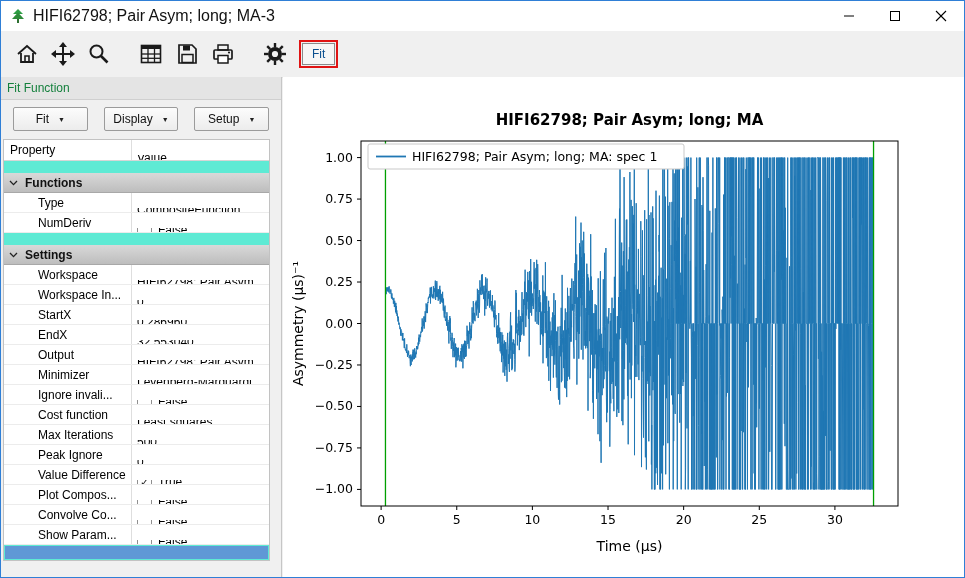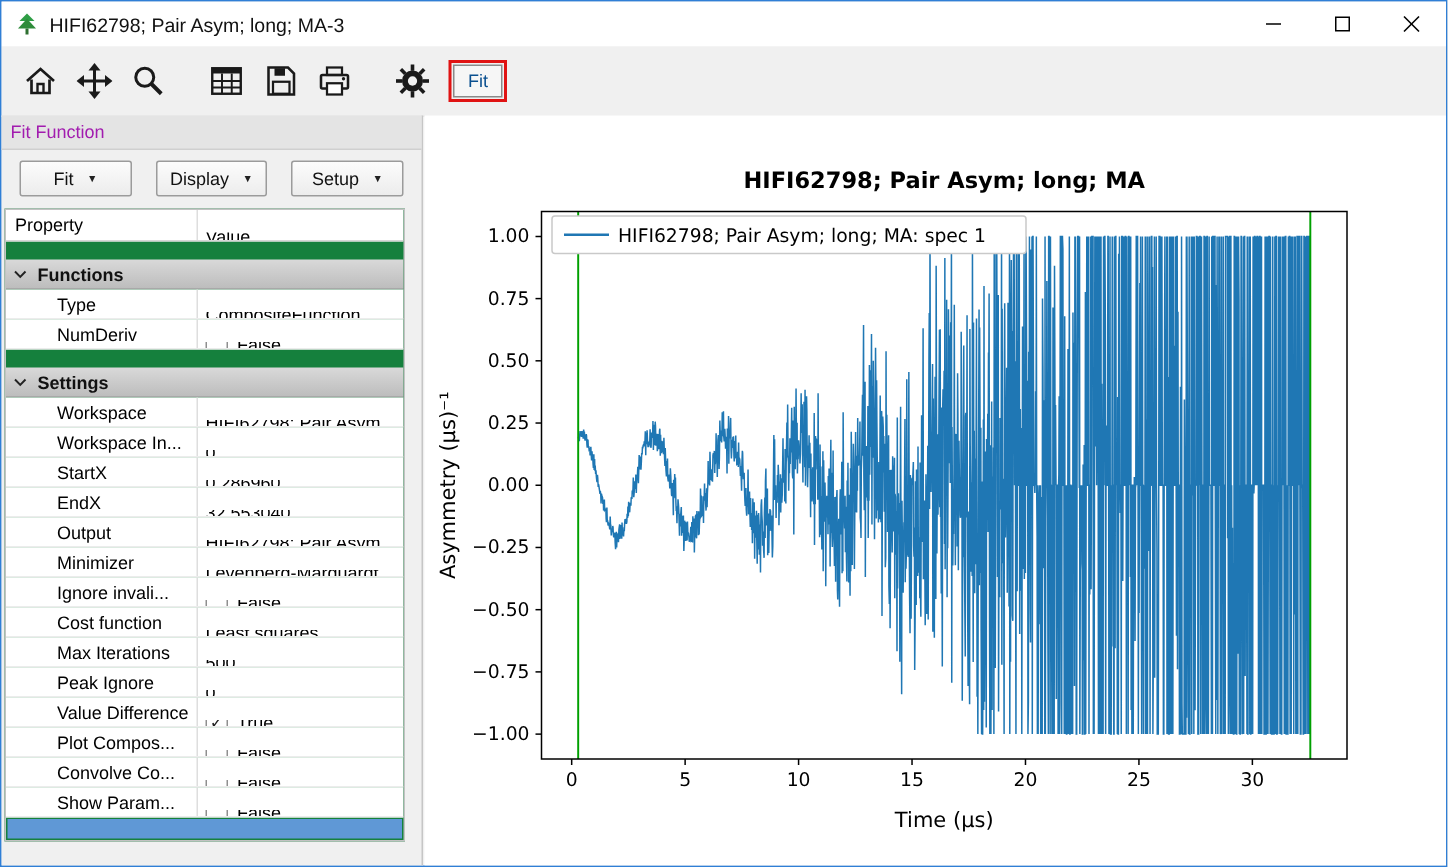--- a/index.html
+++ b/index.html
@@ -1,35 +1,35 @@
 <!DOCTYPE html>
 <html><head>
 <meta charset="utf-8">
 <style>
   html,body{margin:0;padding:0;background:#d8d8d8;font-family:"Liberation Sans",sans-serif;}
   .window{position:relative;width:965px;height:578px;box-sizing:border-box;border:1px solid #2f7fd6;background:#f0f0f0;overflow:hidden;}
   
   .titlebar{height:30px;background:#ffffff;display:flex;align-items:center;}
   .logo{margin:0 7px 0 9px;flex:0 0 auto;}
-  .title-text{font-size:13px;color:#111;white-space:nowrap;}
+  .title-text{font-size:16px;color:#111;white-space:nowrap;}
   .win-btns{margin-left:auto;display:flex;height:100%;}
   .win-btn{width:46px;height:100%;display:flex;align-items:center;justify-content:center;cursor:default;}
   
   .toolbar{height:46px;background:#f0f0f0;display:flex;align-items:center;padding-left:12px;border-bottom:1px solid #e2e2e2;}
   .tb-icon{width:28px;height:28px;display:flex;align-items:center;justify-content:center;margin-right:8px;}
   .tb-gap{width:16px;}
   .fit-highlight{border:2px solid #e01313;padding:1px;margin-left:2px;display:inline-block;}
   .fit-btn{font-family:"Liberation Sans",sans-serif;font-size:12px;padding:3px 9px;background:#f6f6f6;border:1px solid #8a8a8a;color:#0a4f8f;cursor:default;}
   
   .left-panel{position:absolute;top:76px;left:0;width:281px;bottom:0;background:#f0f0f0;border-right:1px solid #c6c6c6;box-sizing:border-box;}
-  .panel-header{height:22px;background:#e4e4e4;border-bottom:1px solid #cfcfcf;font-size:12px;display:flex;align-items:center;padding-left:6px;color:#a21caf;}
+  .panel-header{height:22px;background:#e4e4e4;border-bottom:1px solid #cfcfcf;font-size:12px;display:flex;align-items:center;padding-left:6px;color:#15803d;}
   .menu-row{height:38px;display:flex;align-items:center;padding:0 12px;gap:16px;}
   .menu-btn{flex:1;height:24px;background:linear-gradient(#fcfcfc,#ececec);border:1px solid #9b9b9b;border-radius:2px;font-family:"Liberation Sans",sans-serif;font-size:12px;display:flex;align-items:center;justify-content:center;gap:9px;color:#111;cursor:default;}
   .caret{font-size:7px;color:#222;}
-  .prop-table{position:absolute;top:62px;left:2px;right:11px;bottom:16px;background:#15803d;border:1px solid #c2c2c2;font-size:12px;overflow:hidden;}
+  .prop-table{position:absolute;top:62px;left:2px;right:11px;bottom:16px;background:#5eead4;border:1px solid #c2c2c2;font-size:12px;overflow:hidden;}
   .pt-header{display:flex;height:20px;border-bottom:1px solid #d6d6d6;background:#fff;}
   .pt-col1{width:128px;border-right:1px solid #dedede;padding-left:6px;display:flex;align-items:center;box-sizing:border-box;overflow:hidden;white-space:nowrap;}
   .pt-col2{flex:1;padding-left:5px;display:flex;align-items:center;overflow:hidden;white-space:nowrap;margin-top:15px;}
   .pt-row{display:flex;height:19px;border-bottom:1px solid #ececec;background:#fff;}
   .pt-group{height:19px;display:flex;align-items:center;background:linear-gradient(#d9d9d9,#bdbdbd);border-bottom:1px solid #a8a8a8;font-weight:bold;padding-left:5px;gap:7px;color:#111;margin-top:12px;}
   .indent{padding-left:34px;}
   .cbx{width:13px;height:13px;border:1px solid #8f8f8f;background:#fff;display:inline-flex;align-items:center;justify-content:center;font-size:11px;line-height:11px;margin-right:6px;flex:0 0 auto;color:#222;}
   .blue-strip{position:absolute;left:1px;right:1px;bottom:1px;height:13px;background:#5f98d6;}
   
   .plot-area{position:absolute;top:76px;left:282px;right:0;bottom:0;background:#ffffff;}

